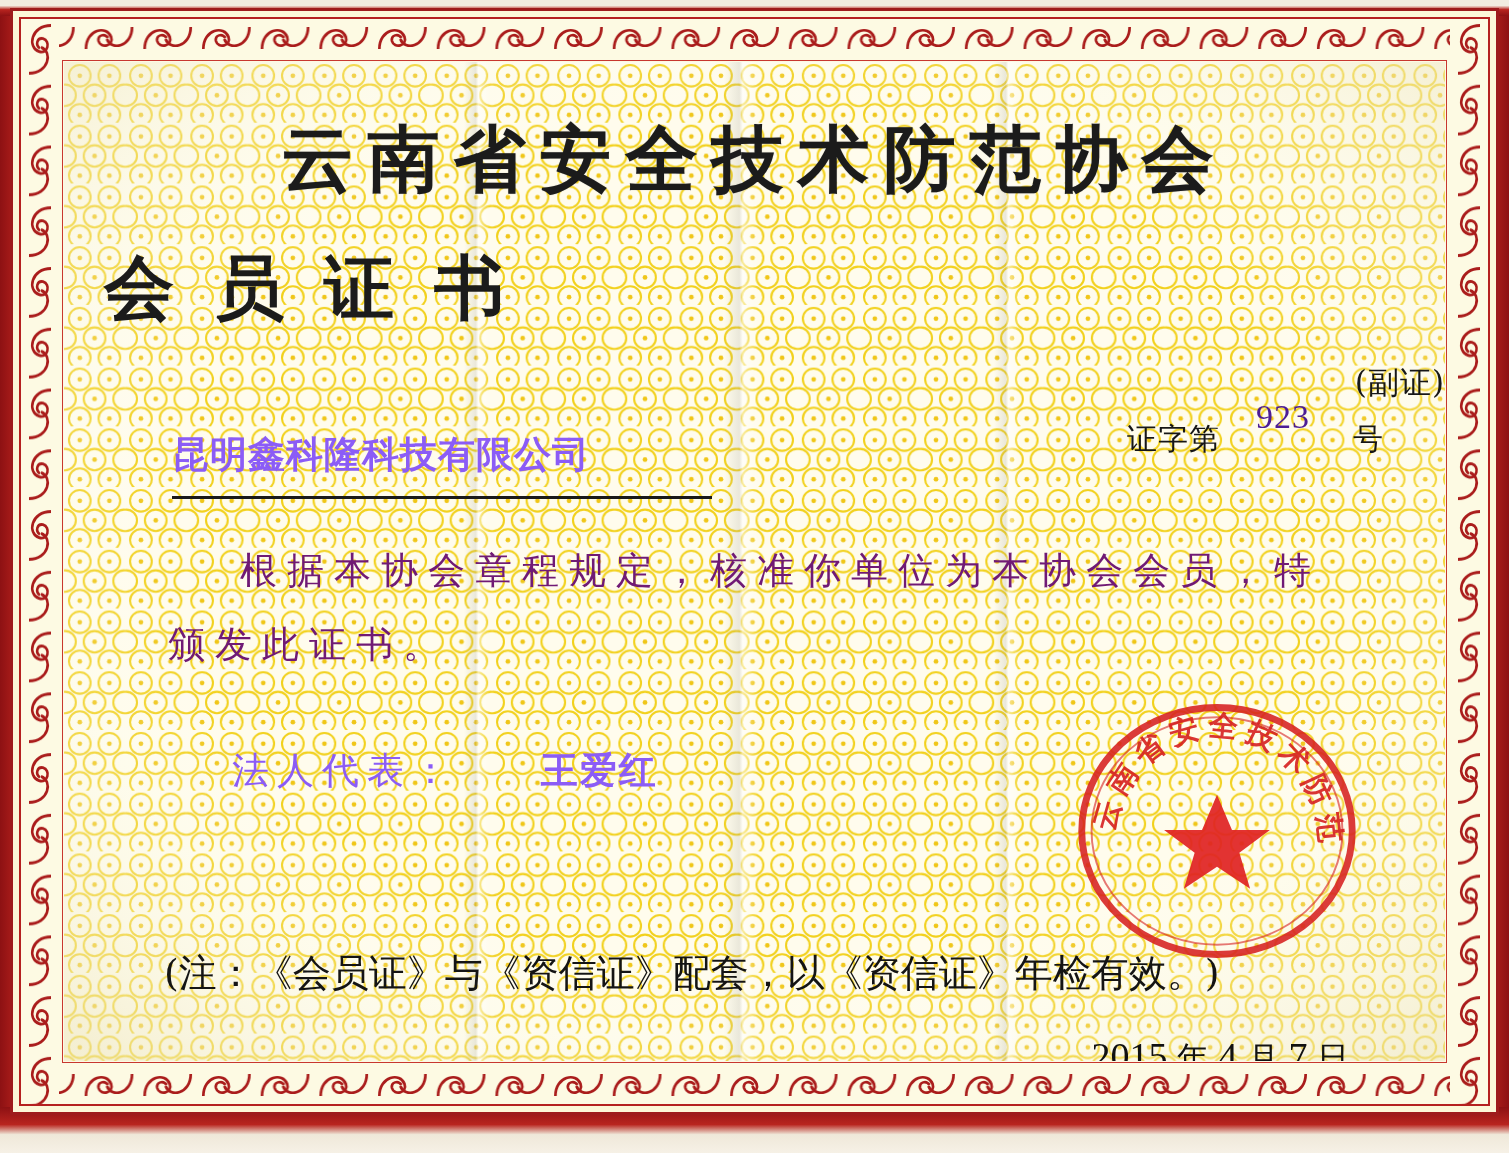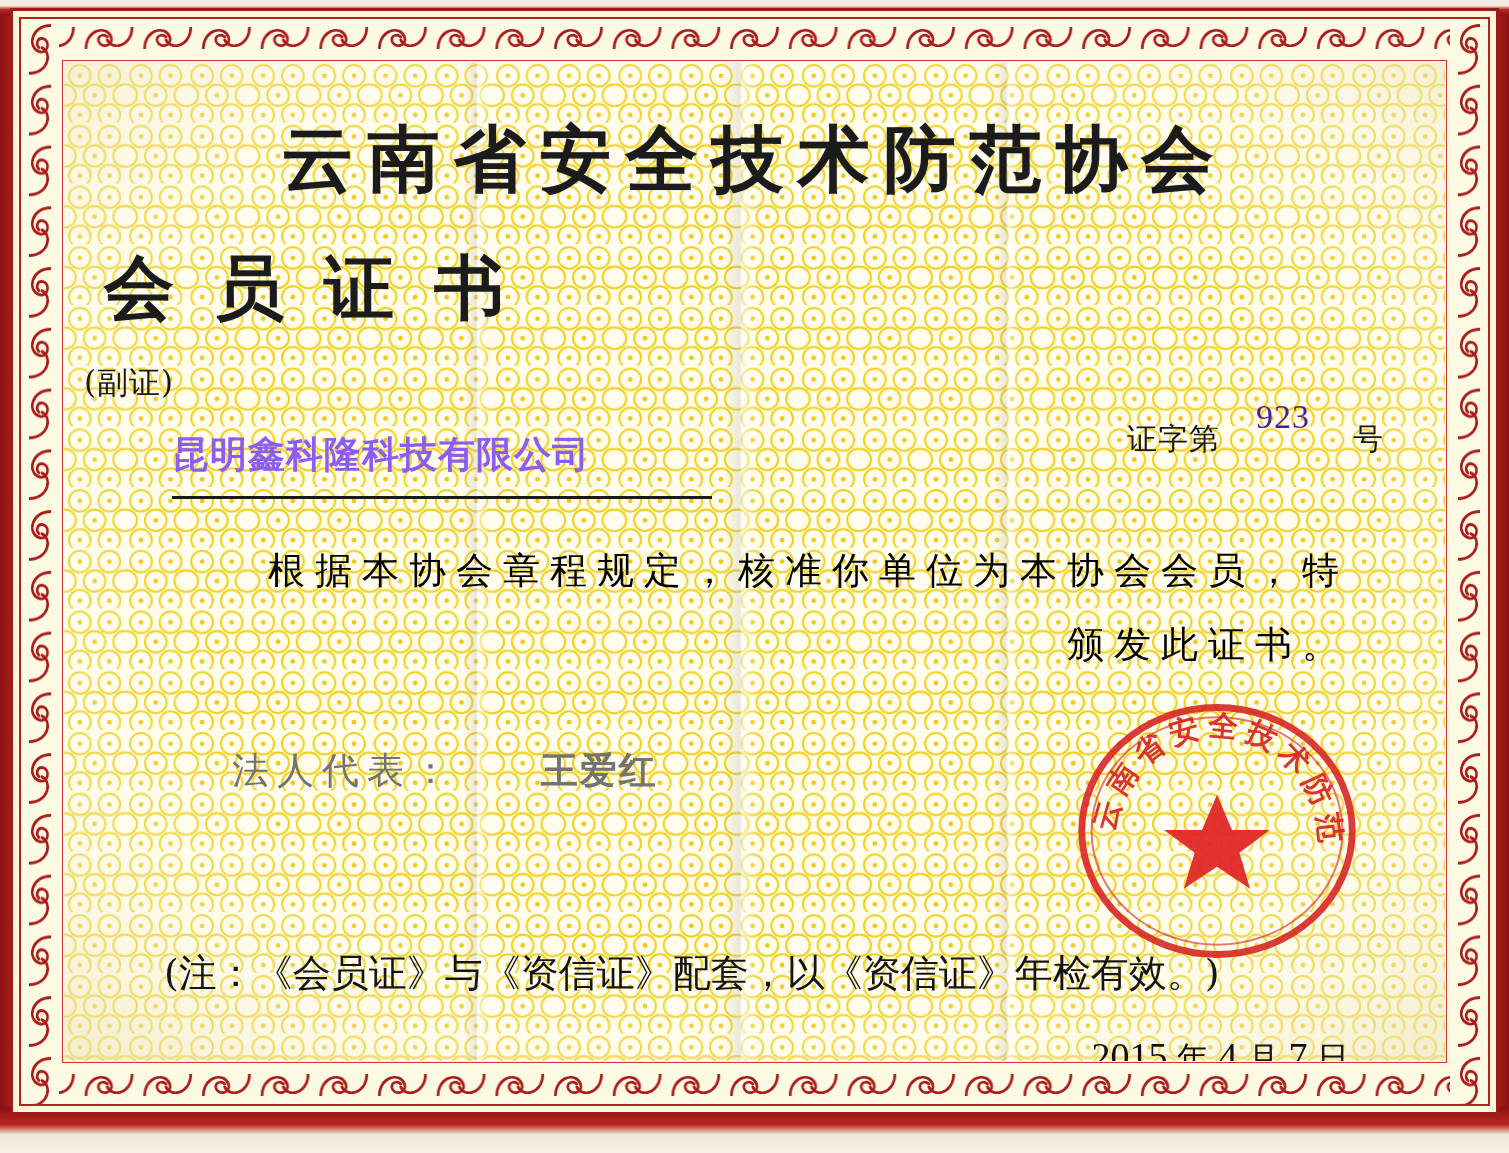--- a/index.html
+++ b/index.html
@@ -144,21 +144,21 @@
     font-weight: bold;
     font-size: 70px;
     letter-spacing: 40px;
     padding-left: 40px;
     color: #1b1b1b;
   }
   .title-note {
     position: absolute;
     top: 300px;
     left: 0; right: 0;
-    text-align: left;
+    text-align: right;
     font-family: "DejaVu Serif", serif;
     font-size: 31px;
     color: #171717;
     letter-spacing: 1px;
     padding-left: 20px;
   }
 
   .serial-block {
     position: absolute;
     top: 330px;
@@ -208,33 +208,32 @@
   }
 
   .body-text {
     position: absolute;
     top: 472px;
     left: 104px;
     right: 96px;
     font-family: "DejaVu Serif", serif;
     font-size: 37px;
     line-height: 74px;
-    color: #000000;
+    color: #701a75;
     letter-spacing: 10px;
     text-indent: 72px;
-    text-align: right;
   }
 
   .rep-row {
     position: absolute;
     top: 684px;
     left: 168px;
     font-family: "DejaVu Serif", serif;
     font-size: 37px;
-    color: #737373;
+    color: #8b5cf6;
     letter-spacing: 6px;
   }
   .rep-label { letter-spacing: 8px; }
   .rep-value {
     display: inline-block;
     margin-left: 66px;
     font-weight: bold;
     letter-spacing: 2px;
   }
 

